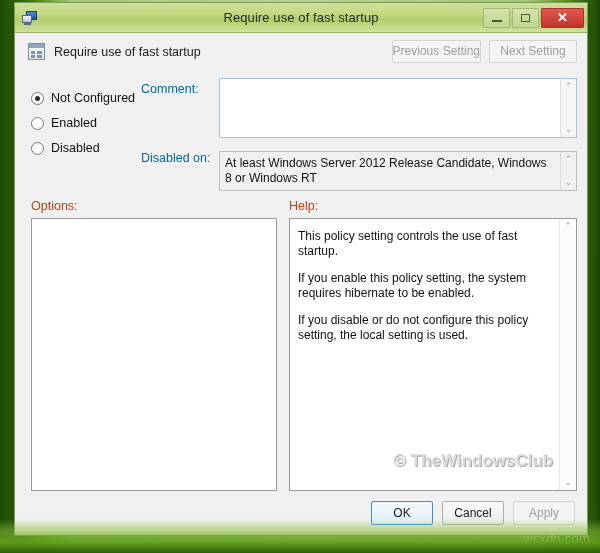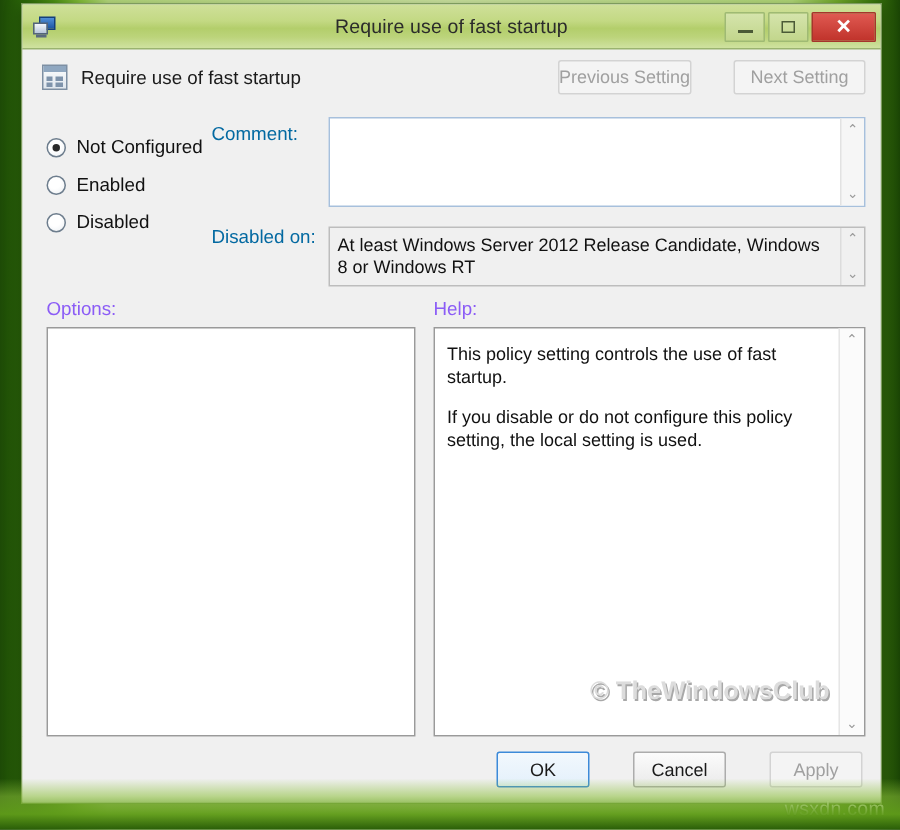--- a/index.html
+++ b/index.html
@@ -190,21 +190,20 @@
     background: #f4f4f4;
     border: 1px solid #d3d3d3;
     color: #a0a0a0;
     padding: 0;
     height: 23px;
     min-width: 88px;
     box-sizing: border-box;
     line-height: 21px;
     text-align: center;
     border-radius: 2px;
-    margin-left: 20px;
   }
   .btn.enabled {
     background: linear-gradient(180deg,#fbfbfb,#eaeaea);
     border: 1px solid #acacac;
     color: #1a1a1a;
   }
   .btn.default {
     background: linear-gradient(180deg,#f2f8fd,#e3f0fb);
     border: 1px solid #3c8ad9;
     color: #1a1a1a;
@@ -312,21 +311,21 @@
   .labels-row {
     flex: 0 0 26px;
     display: flex;
     background: #f0f0f0;
     padding: 0 10px 0 16px;
     box-sizing: border-box;
     align-items: flex-end;
   }
   .labels-row .lbl {
     font-size: 12.5px;
-    color: #8b5cf6;
+    color: #c2410c;
     padding-bottom: 5px;
   }
   .lbl-options { width: 258px; flex: 0 0 258px; }
 
   
   .panes {
     flex: 1 1 auto;
     display: flex;
     background: #f0f0f0;
     padding: 0 10px 0 16px;
@@ -495,20 +494,21 @@
 
     <div class="panes">
 
       <div class="pane options-pane">
         <div class="help-text"></div>
       </div>
 
       <div class="pane help-pane">
         <div class="help-text">
           <p>This policy setting controls the use of fast startup.</p>
+          <p>If you enable this policy setting, the system requires hibernate to be enabled.</p>
           <p>If you disable or do not configure this policy setting, the local setting is used.</p>
           <div class="watermark">© TheWindowsClub</div>
         </div>
         <div class="help-scroll">
           <span class="arrow">⌃</span>
           <span class="arrow">⌄</span>
         </div>
       </div>
 
     </div>

